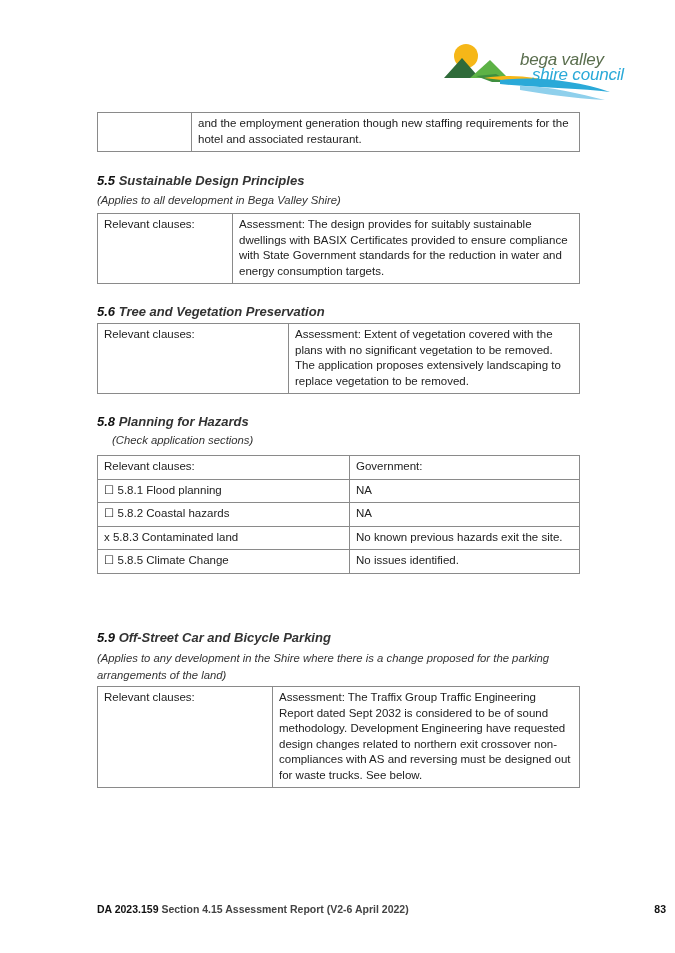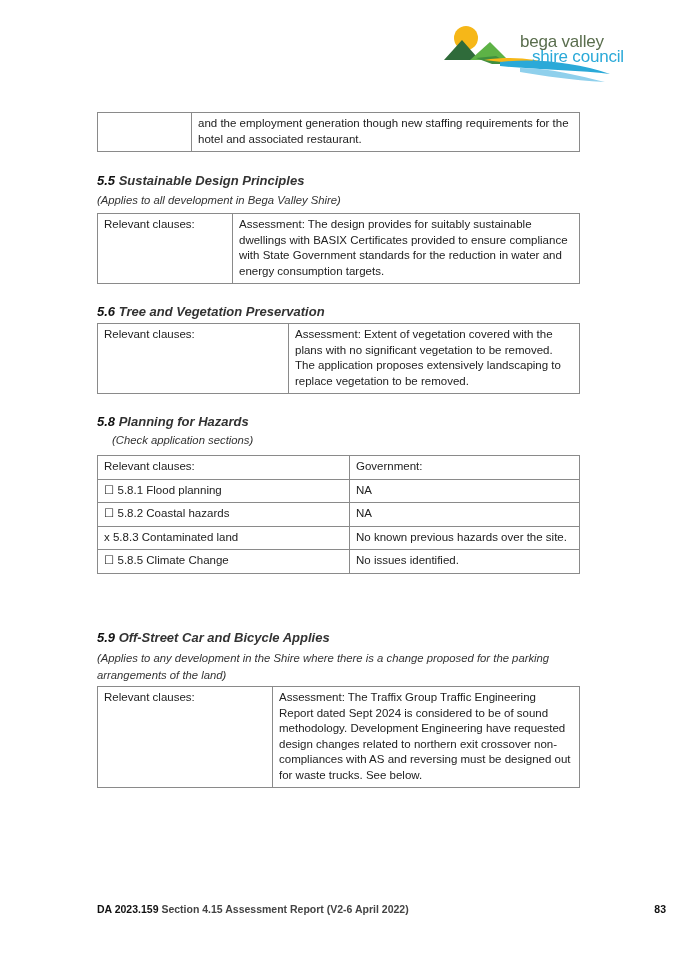--- a/index.html
+++ b/index.html
@@ -1,19 +1,19 @@
 <!DOCTYPE html>
 <html><head>
 <meta charset="utf-8">
 <style>
   html, body { margin: 0; padding: 0; background: #ffffff; }
   body { width: 675px; height: 953px; position: relative; overflow: hidden;
          font-family: "Liberation Sans", "DejaVu Sans", sans-serif; color: #1a1a1a; }
   .abs { position: absolute; }
-  .logo { left: 440px; top: 20px; width: 200px; height: 66px; }
+  .logo { left: 440px; top: 38px; width: 200px; height: 66px; font-style: italic; }
   .logo-text1 { position: absolute; left: 80px; top: 12px; font-size: 17px; color: #5a6e4e; letter-spacing: -0.2px; white-space: nowrap; }
   .logo-text2 { position: absolute; left: 92px; top: 27px; font-size: 17px; color: #2aa9d8; letter-spacing: -0.2px; white-space: nowrap; }
   table.t { position: absolute; border-collapse: collapse; font-size: 11.5px; line-height: 15.5px; color: #222; }
   table.t td { border: 1px solid #8a8a8a; vertical-align: top; padding: 3px 6px 4px 6px; }
   .h { position: absolute; font-weight: bold; font-style: italic; font-size: 13px; color: #333; white-space: nowrap; }
   .h .num { color: #111; font-style: italic; }
   .sub { position: absolute; font-style: italic; font-size: 11.3px; color: #333; line-height: 17px; }
   .footer { position: absolute; left: 97px; top: 903px; width: 577px; font-size: 10.5px; font-weight: bold; color: #111; }
   .footer .mid { color: #444; }
   .footer .pg { position: absolute; right: 8px; top: 0; }
@@ -94,42 +94,42 @@
       <span>☐</span>
       <span>5.8.2 Coastal hazards</span>
     </td>
     <td>NA</td>
   </tr>
   <tr>
     <td>
       <span>x</span>
       <span>5.8.3 Contaminated land</span>
     </td>
-    <td>No known previous hazards over the site.</td>
+    <td>No known previous hazards exit the site.</td>
   </tr>
   <tr>
     <td>
       <span>☐</span>
       <span>5.8.5 Climate Change</span>
     </td>
     <td>No issues identified.</td>
   </tr>
 </tbody>
   </table>
 
 <div class="h" style="left:97px; top:630px;">
   <span class="num">5.9</span>
-  <span>Off-Street Car and Bicycle Applies</span>
+  <span>Off-Street Car and Bicycle Parking</span>
 </div>
 <div class="sub" style="left:97px; top:650px; width:483px;">(Applies to any development in the Shire where there is a change proposed for the parking arrangements of the land)</div>
 <table class="t" style="left:97px; top:686px; width:483px;">
   <tbody>
       <tr>
     <td style="width:162px;">Relevant clauses:</td>
-    <td>Assessment: The Traffix Group Traffic Engineering Report dated Sept 2024 is considered to be of sound methodology. Development Engineering have requested design changes related to northern exit crossover non-compliances with AS and reversing must be designed out for waste trucks. See below.</td>
+    <td>Assessment: The Traffix Group Traffic Engineering Report dated Sept 2032 is considered to be of sound methodology. Development Engineering have requested design changes related to northern exit crossover non-compliances with AS and reversing must be designed out for waste trucks. See below.</td>
   </tr>
 </tbody>
   </table>
 
 <div class="footer">
   <span>DA 2023.159</span>
   <span class="mid">Section 4.15 Assessment Report (V2-6 April 2022)</span>
   <span class="pg">83</span>
 </div>
 

